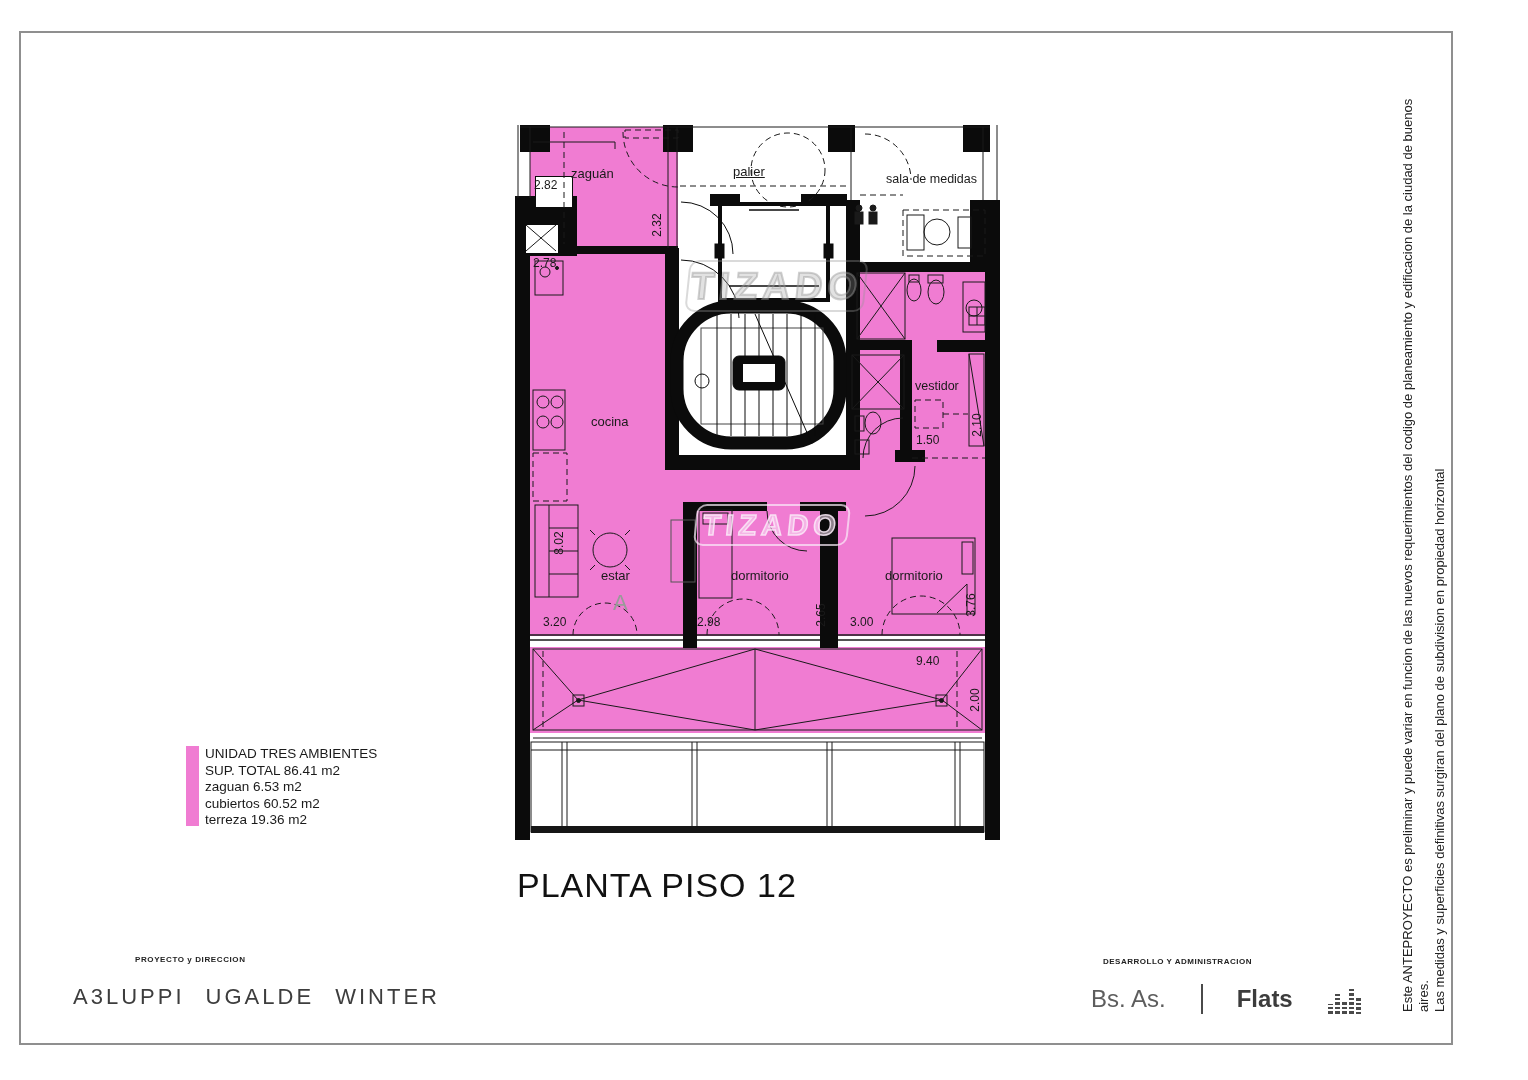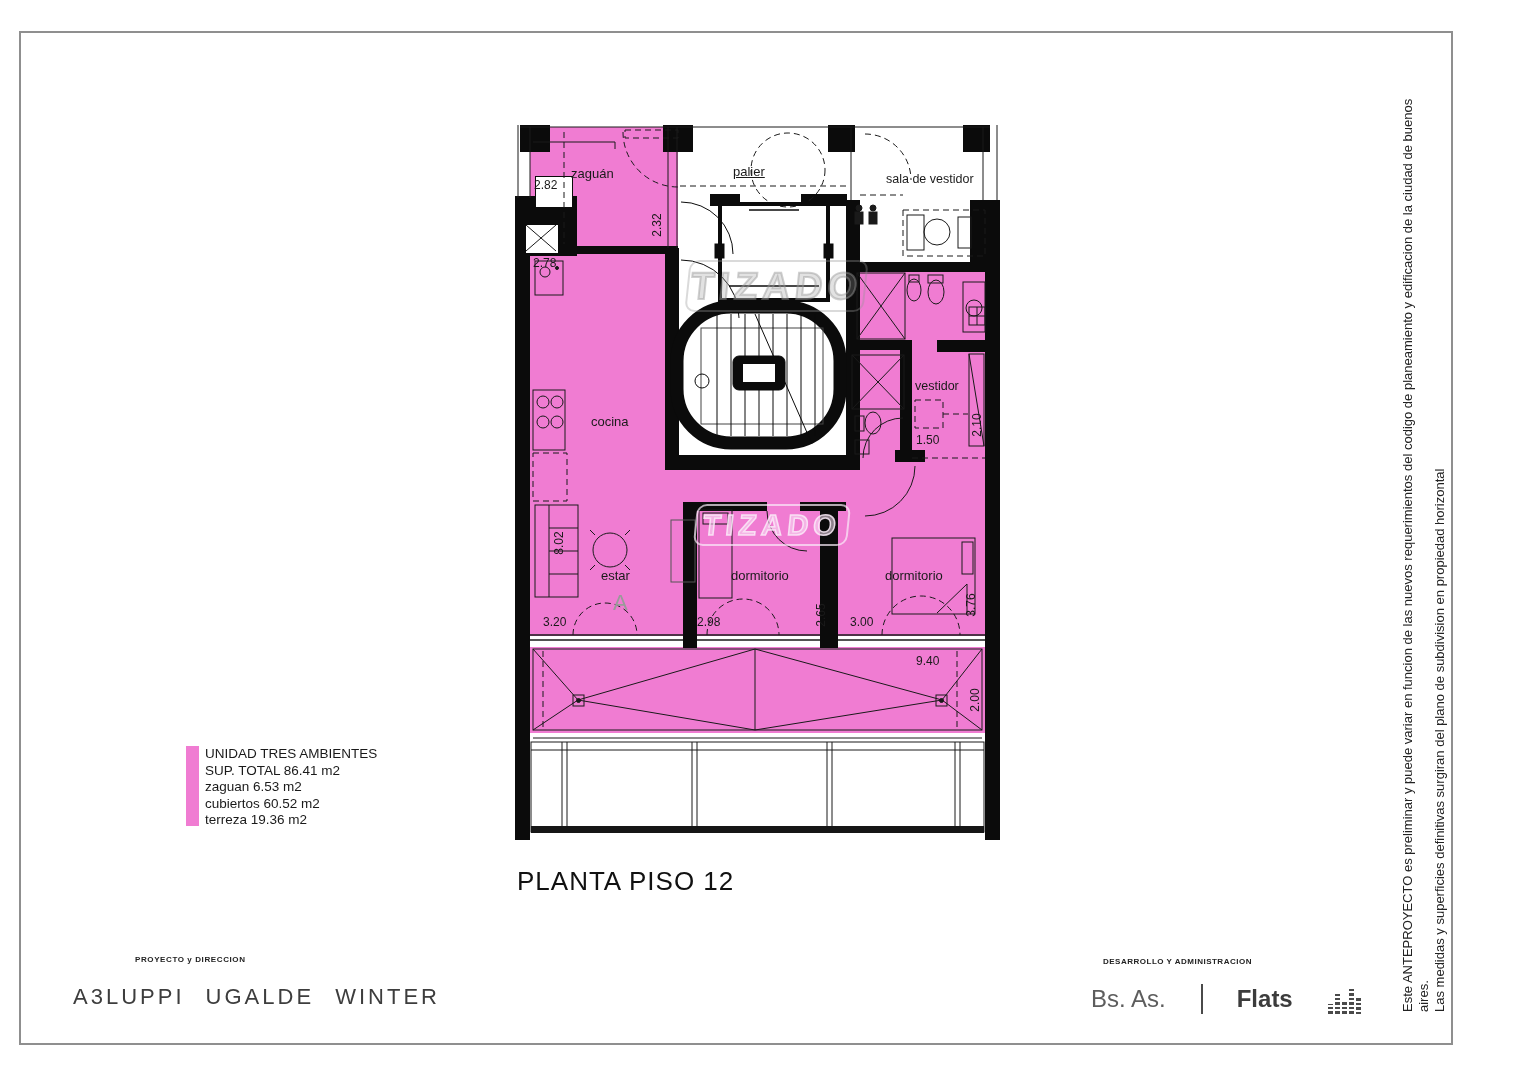--- a/index.html
+++ b/index.html
@@ -21,21 +21,21 @@
   .wm.core{-webkit-text-stroke:2px rgba(150,150,150,.45);color:rgba(150,150,150,.28);
       border:2px solid rgba(150,150,150,.35);font-size:38px;line-height:48px;}
   .wm.dorm{-webkit-text-stroke:1.5px rgba(250,235,248,.85);color:rgba(250,225,245,.55);
       border:2px solid rgba(250,235,248,.7);font-size:29px;line-height:38px;}
   .secmark{position:absolute;font-size:22px;color:#9a9a9a;z-index:6;}
   
   #legend{left:186px;top:746px;display:flex;gap:6px;}
   #legend .swatch{width:13px;height:80px;background:#F07CD2;}
   #legend .lines{font-size:13.5px;line-height:16.5px;}
   
-  #title{left:517px;top:866px;font-size:26px;letter-spacing:1px;color:#111;}
+  #title{left:517px;top:866px;font-size:34px;letter-spacing:1px;color:#111;}
   #pl-head{left:135px;top:955px;font-size:8px;font-weight:bold;letter-spacing:.6px;color:#222;}
   #pl-name{left:73px;top:984px;font-size:22px;color:#3d3d3d;letter-spacing:3px;}
   #pl-name .pfx{}
   #pl-name .nm{word-spacing:12px;}
   #da-head{left:1103px;top:957px;font-size:8px;font-weight:bold;letter-spacing:.5px;color:#222;}
   #brand{left:1091px;top:982px;display:flex;align-items:flex-end;height:32px;gap:28px;}
   #brand .bsas{font-size:24px;color:#5d5d5d;line-height:30px;}
   #brand .sep{width:2px;height:30px;background:#4a4a4a;margin:0 6px 0 7px;}
   #brand .flats{font-size:24px;font-weight:bold;color:#3c3c3c;line-height:30px;}
   #eq{display:flex;align-items:flex-end;gap:2px;margin-left:7px;height:30px;}
@@ -258,21 +258,21 @@
         <line x1="455" y1="624" x2="455" y2="714"></line>
       <rect x="26" y="708" width="453" height="7" fill="#161616" stroke="none"></rect>
     </g>
   </svg>
 
   <div class="wm core" style="left:182px;top:142px;width:175px;">TIZADO</div>
   <div class="wm dorm" style="left:190px;top:386px;width:150px;">TIZADO</div>
 
   <div class="rlabel" style="left:66px;top:48px;">zaguán</div>
   <div class="rlabel" style="left:228px;top:46px;text-decoration:underline;">palier</div>
-  <div class="rlabel" style="left:381px;top:54px;font-size:12.5px;">sala de vestidor</div>
+  <div class="rlabel" style="left:381px;top:54px;font-size:12.5px;">sala de medidas</div>
   <div class="rlabel" style="left:86px;top:296px;">cocina</div>
   <div class="rlabel" style="left:410px;top:261px;font-size:12.5px;">vestidor</div>
   <div class="rlabel" style="left:96px;top:450px;">estar</div>
   <div class="rlabel" style="left:226px;top:450px;">dormitorio</div>
   <div class="rlabel" style="left:380px;top:450px;">dormitorio</div>
   <div class="secmark" style="left:108px;top:472px;">A</div>
 
   <div class="dim" style="left:29px;top:60px;">2.82</div>
   <div class="dim" style="left:28px;top:138px;">2.78</div>
   <div class="dim v" style="left:137px;top:100px;">2.32</div>

